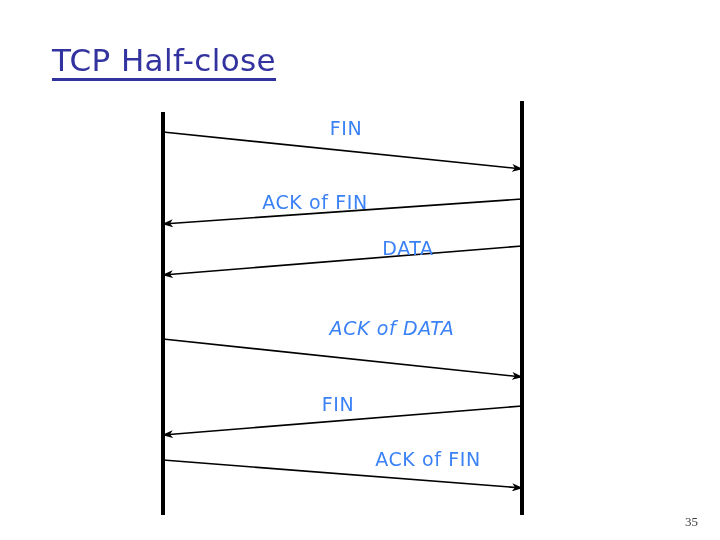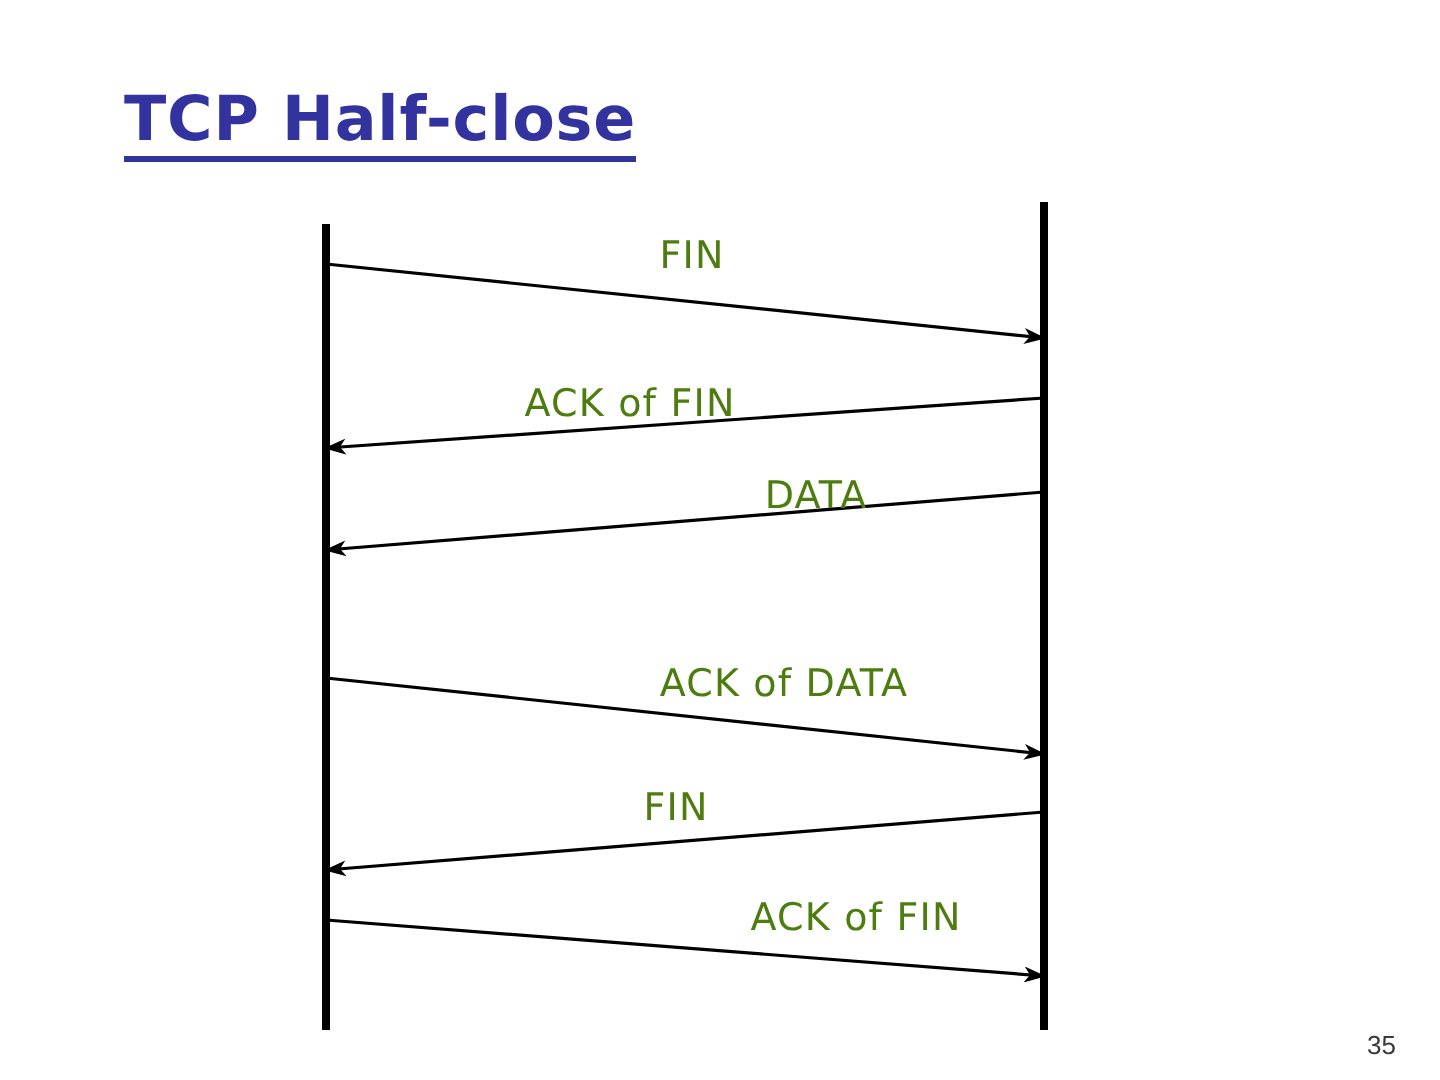--- a/index.html
+++ b/index.html
@@ -22,56 +22,55 @@
     height: 540px;
     background: #ffffff;
   }
   
   #slide-title {
     position: absolute;
     left: 52px;
     top: 44px;
     font-family: "DejaVu Sans", sans-serif;
     font-size: 31px;
-    font-weight: 700;
+    font-weight: 400;
     letter-spacing: 0.4px;
     color: #3333a0;
     white-space: nowrap;
     line-height: 1.05;
     border-bottom: 3px solid #3333a0;
     padding-bottom: 1px;
     display: inline-block;
-    margin-left: 10px;
   }
   
   #diagram {
     position: absolute;
     left: 0; top: 0;
     width: 720px;
     height: 540px;
   }
   #diagram svg {
     display: block;
   }
   .msg-label {
     position: absolute;
     font-family: "DejaVu Sans", sans-serif;
     font-size: 19px;
     font-weight: 400;
-    color: #4d7c0f;
+    color: #3b82f6;
     white-space: nowrap;
     transform: translate(-50%, -50%);
     letter-spacing: 0.6px;
   }
   
   #page-number {
     position: absolute;
     right: 22px;
     bottom: 10px;
-    font-family: Liberation Sans, sans-serif;
+    font-family: Liberation Serif, serif;
     font-size: 13px;
     color: #3a3a3a;
   }
 </style>
 </head>
 <body>
 
 <div id="slide">
 
   <div id="slide-title">TCP Half-close</div>
@@ -99,20 +98,20 @@
           <line x1="522" y1="406" x2="163" y2="435" stroke="#000000" stroke-width="1.6" marker-end="url(#arrow-left)"></line>
           <line x1="163" y1="460" x2="522" y2="488" stroke="#000000" stroke-width="1.6" marker-end="url(#arrow-right)"></line>
         </g>
     </svg>
   </div>
 
   <div id="labels-layer">
       <div class="msg-label" style="left: 346px; top: 128px;">FIN</div>
       <div class="msg-label" style="left: 315px; top: 202px;">ACK of FIN</div>
       <div class="msg-label" style="left: 408px; top: 248px;">DATA</div>
-      <div class="msg-label" style="left: 392px; top: 342px;">ACK of DATA</div>
+      <div class="msg-label" style="left: 392px; top: 328px; font-style: italic;">ACK of DATA</div>
       <div class="msg-label" style="left: 338px; top: 404px;">FIN</div>
       <div class="msg-label" style="left: 428px; top: 459px;">ACK of FIN</div>
     </div>
 
   <div id="page-number">35</div>
 
 </div>
 
 </body></html>

